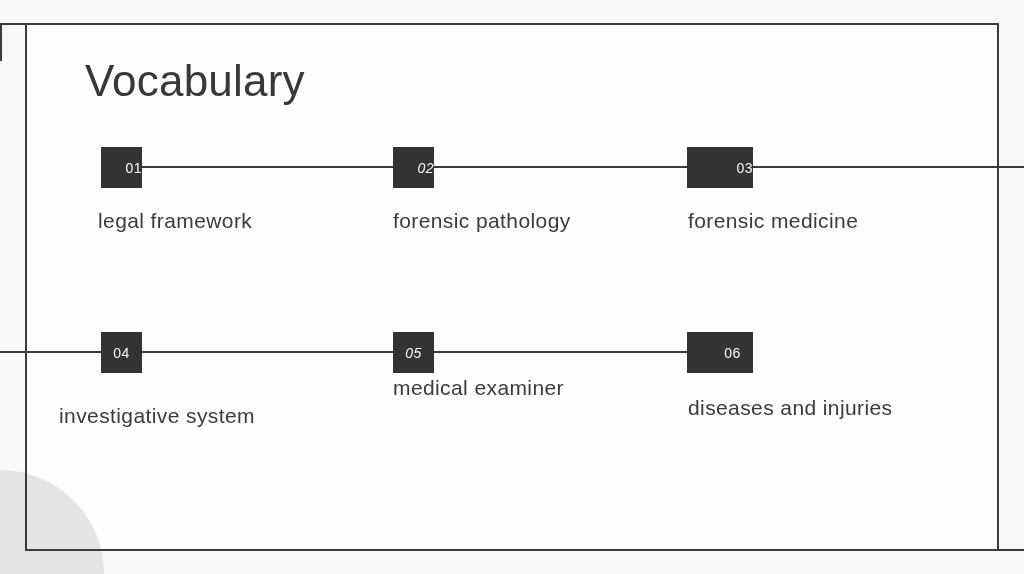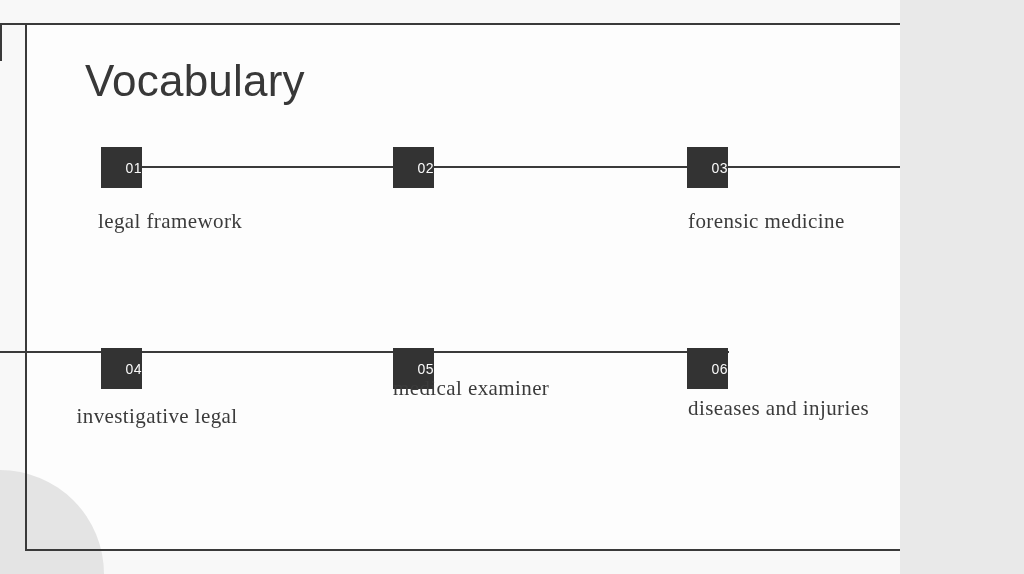--- a/index.html
+++ b/index.html
@@ -1,18 +1,18 @@
 <!DOCTYPE html>
 <html style="--background: #f8f8f8; --frame_bg: #fdfdfd; --frame: #3a3a3a; --line: #3a3a3a; --square: #333333; --number_text: #fafafa; --text: #3b3b3b; --circle: #e4e4e4;"><head>
 <meta charset="utf-8">
 <style>
   html,body{margin:0;padding:0;}
   body{background:#e9e9e9;}
   .stage{
-    position:relative;width:900px;height:574px;overflow:hidden;
+    position:relative;width:1024px;height:574px;overflow:hidden;
     background:var(--background,#f8f8f8);
     font-family:"Liberation Sans",sans-serif;
     color:var(--text,#3b3b3b);
   }
   .abs{position:absolute;}
   .frame-bg{left:25px;top:23px;width:974px;height:528px;background:var(--frame_bg,#fdfdfd);}
   .corner-circle{left:-104px;top:470px;width:208px;height:208px;border-radius:50%;background:var(--circle,#e4e4e4);}
   .fline{background:var(--frame,#3a3a3a);}
   .frame-top{left:0;top:23px;width:999px;height:2px;}
   .frame-bottom{left:25px;top:549px;width:999px;height:2px;}
@@ -20,23 +20,23 @@
   .frame-right{left:997px;top:23px;width:2px;height:528px;}
   .edge-tick{left:0;top:23px;width:2px;height:38px;}
   .connector{background:var(--line,#3a3a3a);height:2px;}
   .connector-row1{left:101px;top:166px;width:923px;}
   .connector-row2{left:0;top:351px;width:729px;}
   .num-square{
     width:41px;height:41px;background:var(--square,#333333);
     display:flex;align-items:center;justify-content:center;
     color:var(--number_text,#fafafa);font-size:14px;letter-spacing:0.5px;
   }
-  .row1{top:147px;justify-content:flex-end;} .row2{top:348px;justify-content:flex-end;}
-  .col1{left:101px;} .col2{left:393px;} .col3{left:687px;}
-  .term{font-size:21px;letter-spacing:0.4px;white-space:nowrap;font-family:Liberation Serif, serif;}
+  .row1{top:147px;justify-content:flex-end;} .row2{top:332px;}
+  .col1{left:101px;} .col2{left:393px;font-style:italic;} .col3{left:687px;padding-left:25px;}
+  .term{font-size:21px;letter-spacing:0.4px;white-space:nowrap;}
   .term-1{left:98px;top:209px;}
   .term-2{left:393px;top:209px;}
   .term-3{left:688px;top:209px;}
   .term-4{left:35px;top:398px;width:244px;text-align:center;line-height:36px;white-space:normal;}
   .term-5{left:393px;top:376px;}
   .term-6{left:688px;top:396px;text-align:center;}
   .slide-title{left:85px;top:56px;font-size:44px;color:#383838;letter-spacing:0.2px;}
 </style>
 </head>
 <body>
@@ -70,20 +70,21 @@
     <span>04</span>
   </div>
   <div class="abs num-square row2 col2">
     <span>05</span>
   </div>
   <div class="abs num-square row2 col3">
     <span>06</span>
   </div>
 
   <div class="abs term term-1">legal framework</div>
+  <div class="abs term term-2">forensic pathology</div>
   <div class="abs term term-3">forensic medicine</div>
   <div class="abs term term-4">
-    <div>investigative legal</div>
+    <div>investigative system</div>
   </div>
   <div class="abs term term-5">medical examiner</div>
   <div class="abs term term-6">diseases and injuries</div>
 
 </div>
 
 </body></html>

